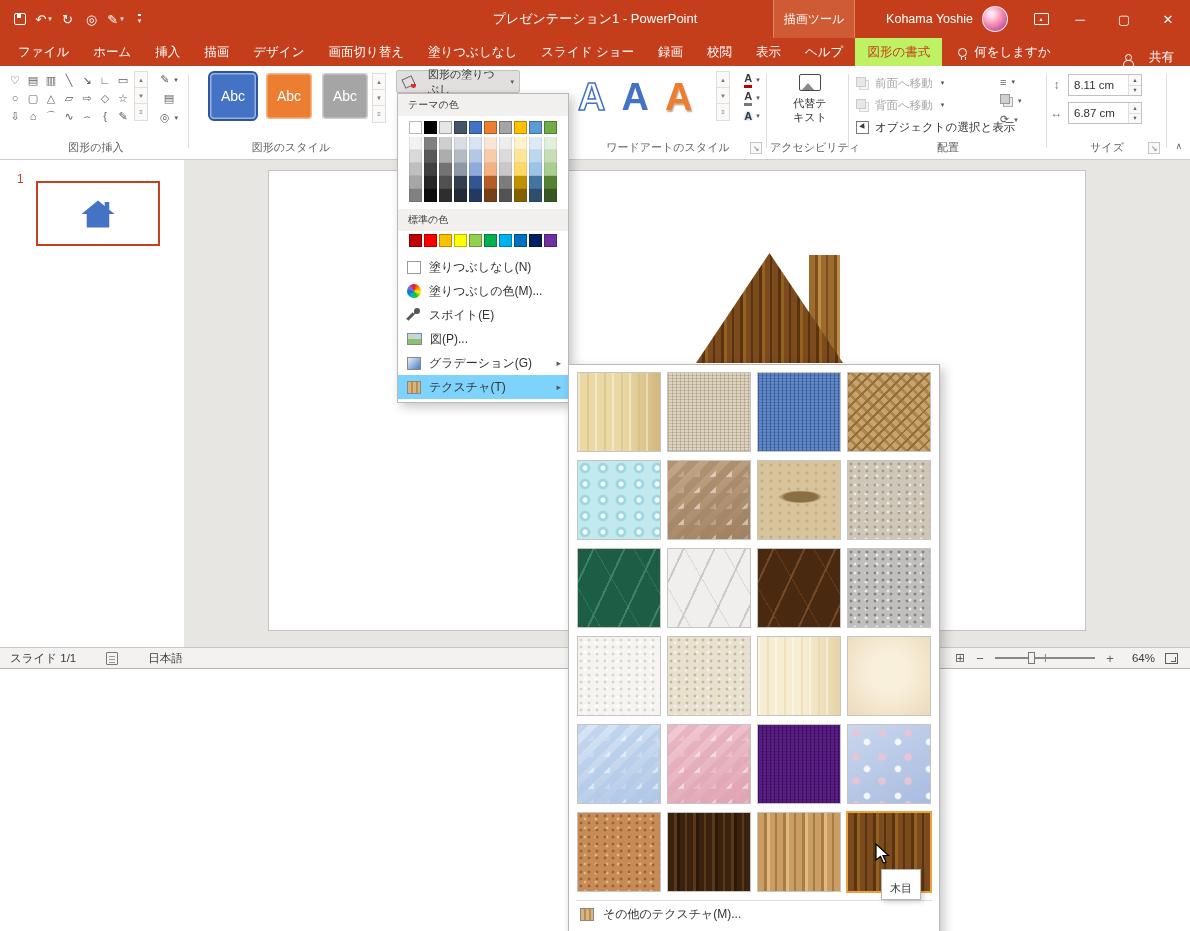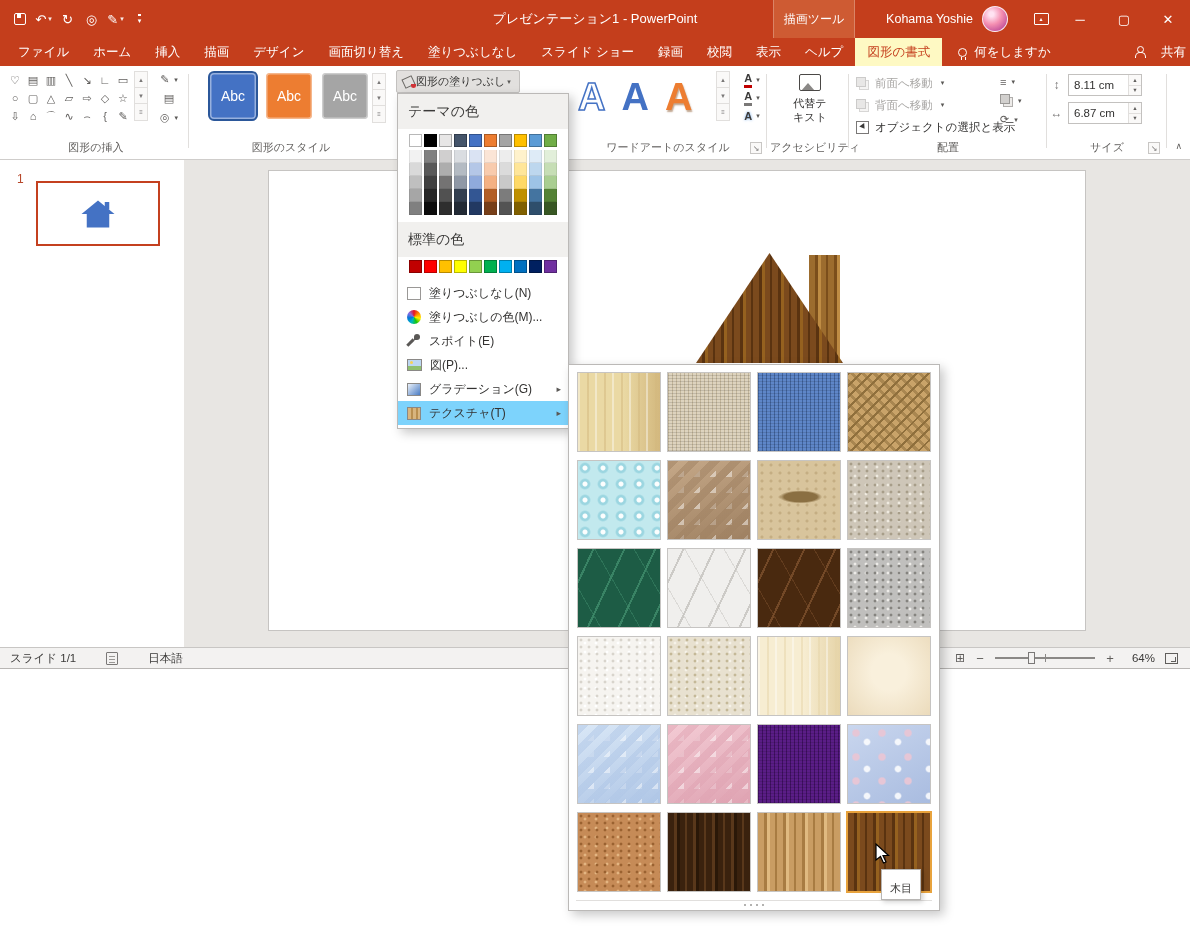--- a/index.html
+++ b/index.html
@@ -19,46 +19,46 @@
 .tb-right{position:absolute;right:0;top:0;height:38px;display:flex;align-items:center}
 .username{font-size:12.5px;margin-right:9px}
 .avatar{width:26px;height:26px;border-radius:50%;background:radial-gradient(circle at 35% 30%,#FFE3F2 10%,#F48FB1 45%,#C2519B 80%,#7B2E8E);border:1.5px solid rgba(255,255,255,.85);margin-right:16px}
 .ic-ribbonopt{width:15px;height:12px;border:1.2px solid #fff;border-radius:1px;display:flex;align-items:center;justify-content:center;font-size:6px;line-height:1;color:#fff}
 .tbbtn{width:44px;height:38px;display:flex;align-items:center;justify-content:center;font-size:13px}
 
 
 .tabrow{position:absolute;left:0;top:38px;width:100%;height:28px;background:#C43E1C;display:flex;align-items:stretch;color:#fff;z-index:10}
 #tabs{display:flex;align-items:stretch;padding-left:6px}
 .tab{display:flex;align-items:center;padding:0 12px;font-size:12.5px;white-space:nowrap}
-.tab.active{background:#fef9c3;color:#C43E1C}
+.tab.active{background:#bef264;color:#C43E1C}
 .tellme{display:flex;align-items:center;gap:7px;margin-left:16px;font-size:12.5px;white-space:nowrap}
 .ic-bulb{width:9px;height:9px;border:1.2px solid #fff;border-radius:50%;position:relative}
 .ic-bulb::after{content:"";position:absolute;left:2px;bottom:-4px;width:3px;height:3px;border-left:1.2px solid #fff;border-right:1.2px solid #fff}
-.share{margin-left:auto;display:flex;align-items:center;gap:16px;padding-right:4px;font-size:12.5px}
+.share{margin-left:auto;display:flex;align-items:flex-end;gap:16px;padding-right:16px;font-size:12.5px}
 .ic-person{width:11px;height:12px;position:relative}
 .ic-person::before{content:"";position:absolute;left:3px;top:0;width:5px;height:5px;border:1.2px solid #fff;border-radius:50%}
 .ic-person::after{content:"";position:absolute;left:.5px;bottom:0;width:9px;height:5px;border:1.2px solid #fff;border-bottom:none;border-radius:5px 5px 0 0}
 
 
 .ribbon{position:absolute;left:0;top:66px;width:100%;height:94px;background:#fff;border-bottom:1px solid #CFCDCB;z-index:4}
 .grouplabel{position:absolute;left:0;right:0;bottom:4px;text-align:center;font-size:11px;color:#605E5C;white-space:nowrap}
 .gdiv{position:absolute;top:8px;height:74px;width:1px;background:#E1DFDD}
 .launcher{position:absolute;right:4px;bottom:5px;font-size:8px;color:#7A7877;width:12px;height:12px;border:1px solid #C8C6C4;display:flex;align-items:center;justify-content:center;background:#FAF9F8}
 .rgroup{position:absolute;top:0;height:93px}
 #shape-gallery{position:absolute;left:2px;top:5px;display:grid;grid-template-columns:repeat(7,18px);grid-auto-rows:18px}
 .shape-cell{display:flex;align-items:center;justify-content:center;font-size:11px;color:#605E5C}
 .mini-scroll{width:14px;border:1px solid #E1DFDD;position:absolute}
 .mini-scroll div{height:16px;display:flex;align-items:center;justify-content:center;font-size:6px;color:#7A7877;border-bottom:1px solid #E1DFDD;background:#FAF9F8}
 .mini-scroll div:last-child{border-bottom:none}
 .edit-col{position:absolute;left:148px;top:4px;width:34px}
 .edit-col .erow{height:19px;display:flex;align-items:center;justify-content:center;gap:3px;font-size:11px;color:#605E5C}
 #style-previews{position:absolute;left:20px;top:7px;display:flex;gap:10px}
 .abc{width:46px;height:46px;border-radius:4px;color:#fff;display:flex;align-items:center;justify-content:center;font-size:14px;box-shadow:inset 0 0 0 1.5px rgba(255,255,255,.45)}
 .abc.selected{box-shadow:inset 0 0 0 1.5px rgba(255,255,255,.45),0 0 0 2px #2B579A}
-#fill-button{position:absolute;left:396px;top:4px;width:124px;height:23px;background:#E2E0DE;border:1px solid #C3C1BF;border-radius:2px;display:flex;align-items:center;gap:0;padding:0 5px;font-size:11px;color:#323130;z-index:6}
+#fill-button{position:absolute;left:396px;top:4px;width:124px;height:23px;background:#E2E0DE;border:1px solid #C3C1BF;border-radius:2px;display:flex;align-items:center;gap:12px;padding:0 5px;font-size:11px;color:#323130;z-index:6}
 .d8{font-size:7px;color:#5A5856;margin-left:2px}
 .ic-bucket{width:14px;height:13px;position:relative;flex:none}
 .ic-bucket::before{content:"";position:absolute;left:1px;top:2px;width:9px;height:8px;border:1.5px solid #6B6966;transform:rotate(-25deg)}
 .ic-bucket::after{content:"";position:absolute;right:0;bottom:0;width:5px;height:4px;background:#D13438;border-radius:0 0 50% 50%}
 .wa-row{position:absolute;left:8px;top:4px;display:flex;gap:16px;align-items:center;height:54px}
 .a-outline{font-size:38px;font-weight:bold;color:#FDFEFF;-webkit-text-stroke:1.5px #4472C4;text-shadow:0 0 1px #4472C4}
 .a-blue{font-size:38px;font-weight:bold;color:#4472C4}
 .a-orange{font-size:38px;font-weight:bold;color:#ED7D31;text-shadow:1px 2px 1.5px rgba(120,60,10,.45)}
 .wa-mini{position:absolute;left:168px;top:5px;width:28px}
 .wa-mini .mrow{height:18px;display:flex;align-items:center;justify-content:center;gap:2px}
@@ -106,21 +106,21 @@
 .zoom-minus,.zoom-plus{font-size:13px;color:#605E5C;width:10px;text-align:center}
 .zoom-track{width:100px;height:2px;background:#8A8886;position:relative}
 .zoom-track::before{content:"";position:absolute;left:50px;top:-3px;width:1px;height:8px;background:#8A8886}
 .zoom-thumb{position:absolute;left:33px;top:-5px;width:7px;height:12px;background:#F3F2F1;border:1px solid #7A7877}
 .zoom-pct{width:30px;text-align:right}
 .ic-fit{width:13px;height:11px;border:1px solid #605E5C;position:relative}
 .ic-fit::after{content:"";position:absolute;right:1px;bottom:1px;width:4px;height:4px;border-right:1.5px solid #605E5C;border-bottom:1.5px solid #605E5C}
 
 
 #fill-menu{position:absolute;left:397px;top:93px;width:172px;background:#fff;border:1px solid #BBB9B7;box-shadow:4px 4px 10px rgba(0,0,0,.22);z-index:20}
-.menu-header{height:35px;background:#F1F0EE;display:flex;align-items:center;padding-left:10px;font-size:14px;color:#3B3A39}
+.menu-header{height:22px;background:#F1F0EE;display:flex;align-items:center;padding-left:10px;font-size:10px;color:#3B3A39}
 #theme-grid{display:flex;gap:2px;padding:5px 0 7px 11px}
 .tcol{display:flex;flex-direction:column}
 .sw{width:13px;height:13px}
 .sw.main{margin-bottom:3px;border:1px solid rgba(0,0,0,.28)}
 .sw.var{border:1px solid rgba(0,0,0,.08);border-top:none}
 #std-row{display:flex;gap:2px;padding:3px 0 7px 11px}
 #menu-items{padding:1px 0 3px}
 .menu-item{height:24px;display:flex;align-items:center;gap:8px;padding:0 7px 0 9px;font-size:12px;color:#323130}
 .menu-item.hl{background:#7dd3fc}
 .mi-arrow{margin-left:auto;font-size:9px;color:#5A5856}
@@ -553,20 +553,24 @@
       <div class="tex" style="background-image: linear-gradient(135deg, rgba(175, 198, 230, 0.5) 0px, rgba(175, 198, 230, 0.5) 25%, transparent 25%, transparent 50%, rgba(175, 198, 230, 0.5) 50%, rgba(175, 198, 230, 0.5) 75%, transparent 75%, transparent 100%), linear-gradient(315deg, rgba(255, 255, 255, 0.45) 0px, rgba(255, 255, 255, 0.45) 20%, transparent 20%, transparent 100%), linear-gradient(160deg, rgb(217, 231, 246) 0%, rgb(175, 198, 230) 100%); background-size: 21px 21px, 16px 16px, auto;"></div>
       <div class="tex" style="background-image: linear-gradient(135deg, rgba(223, 163, 178, 0.5) 0px, rgba(223, 163, 178, 0.5) 25%, transparent 25%, transparent 50%, rgba(223, 163, 178, 0.5) 50%, rgba(223, 163, 178, 0.5) 75%, transparent 75%, transparent 100%), linear-gradient(315deg, rgba(255, 255, 255, 0.45) 0px, rgba(255, 255, 255, 0.45) 20%, transparent 20%, transparent 100%), linear-gradient(160deg, rgb(243, 203, 212) 0%, rgb(223, 163, 178) 100%); background-size: 21px 21px, 16px 16px, auto;"></div>
       <div class="tex" style="background-image: repeating-linear-gradient(0deg, rgba(0, 0, 0, 0.12) 0px, rgba(0, 0, 0, 0.12) 1px, transparent 1px, transparent 3px), repeating-linear-gradient(90deg, rgb(62, 16, 96) 0px, rgb(62, 16, 96) 1px, rgb(90, 29, 134) 1px, rgb(90, 29, 134) 4px);"></div>
       <div class="tex" style="background-image: radial-gradient(circle at 8px 8px, rgb(230, 198, 214) 0px, rgb(230, 198, 214) 3px, transparent 4.5px), radial-gradient(circle at 19px 17px, rgba(255, 255, 255, 0.85) 0px, rgba(255, 255, 255, 0.85) 2.5px, transparent 4px), linear-gradient(150deg, rgb(201, 214, 238), rgb(169, 188, 224)); background-size: 26px 24px, 31px 27px, auto;"></div>
       <div class="tex" style="background-image: radial-gradient(circle at 3px 3px, rgb(154, 98, 49) 0px, rgb(154, 98, 49) 1px, transparent 1.8px), radial-gradient(circle at 7px 6px, rgb(227, 181, 130) 0px, rgb(227, 181, 130) 1px, transparent 1.8px), linear-gradient(rgb(198, 139, 87), rgb(198, 139, 87)); background-size: 8px 7px, 11px 9px, auto;"></div>
       <div class="tex" style="background-image: repeating-linear-gradient(90deg, rgb(58, 34, 14) 0px, rgb(58, 34, 14) 6px, rgb(89, 56, 27) 6px, rgb(89, 56, 27) 9px, rgb(42, 24, 8) 9px, rgb(42, 24, 8) 12px, rgb(58, 34, 14) 12px, rgb(58, 34, 14) 17px, rgb(89, 56, 27) 17px, rgb(89, 56, 27) 19px);"></div>
       <div class="tex" style="background-image: repeating-linear-gradient(90deg, rgb(201, 157, 99) 0px, rgb(201, 157, 99) 6px, rgb(168, 124, 66) 6px, rgb(168, 124, 66) 9px, rgb(224, 186, 128) 9px, rgb(224, 186, 128) 12px, rgb(201, 157, 99) 12px, rgb(201, 157, 99) 17px, rgb(168, 124, 66) 17px, rgb(168, 124, 66) 19px);"></div>
       <div class="tex hovered" style="background-image: repeating-linear-gradient(90deg, rgb(123, 74, 29) 0px, rgb(123, 74, 29) 6px, rgb(90, 51, 16) 6px, rgb(90, 51, 16) 9px, rgb(149, 97, 31) 9px, rgb(149, 97, 31) 12px, rgb(123, 74, 29) 12px, rgb(123, 74, 29) 17px, rgb(90, 51, 16) 17px, rgb(90, 51, 16) 19px);"></div>
     </div>
   <div class="flyout-sep"></div>
+  <div class="more-item">
+    <span class="ic-tex mi-ic"></span>
+    <span>その他のテクスチャ(M)...</span>
+  </div>
   <div class="gripper">
       <i></i>
       <i></i>
       <i></i>
       <i></i>
     </div>
 </div>
 
 <div class="tooltip">木目</div>
 <div class="cursor">

